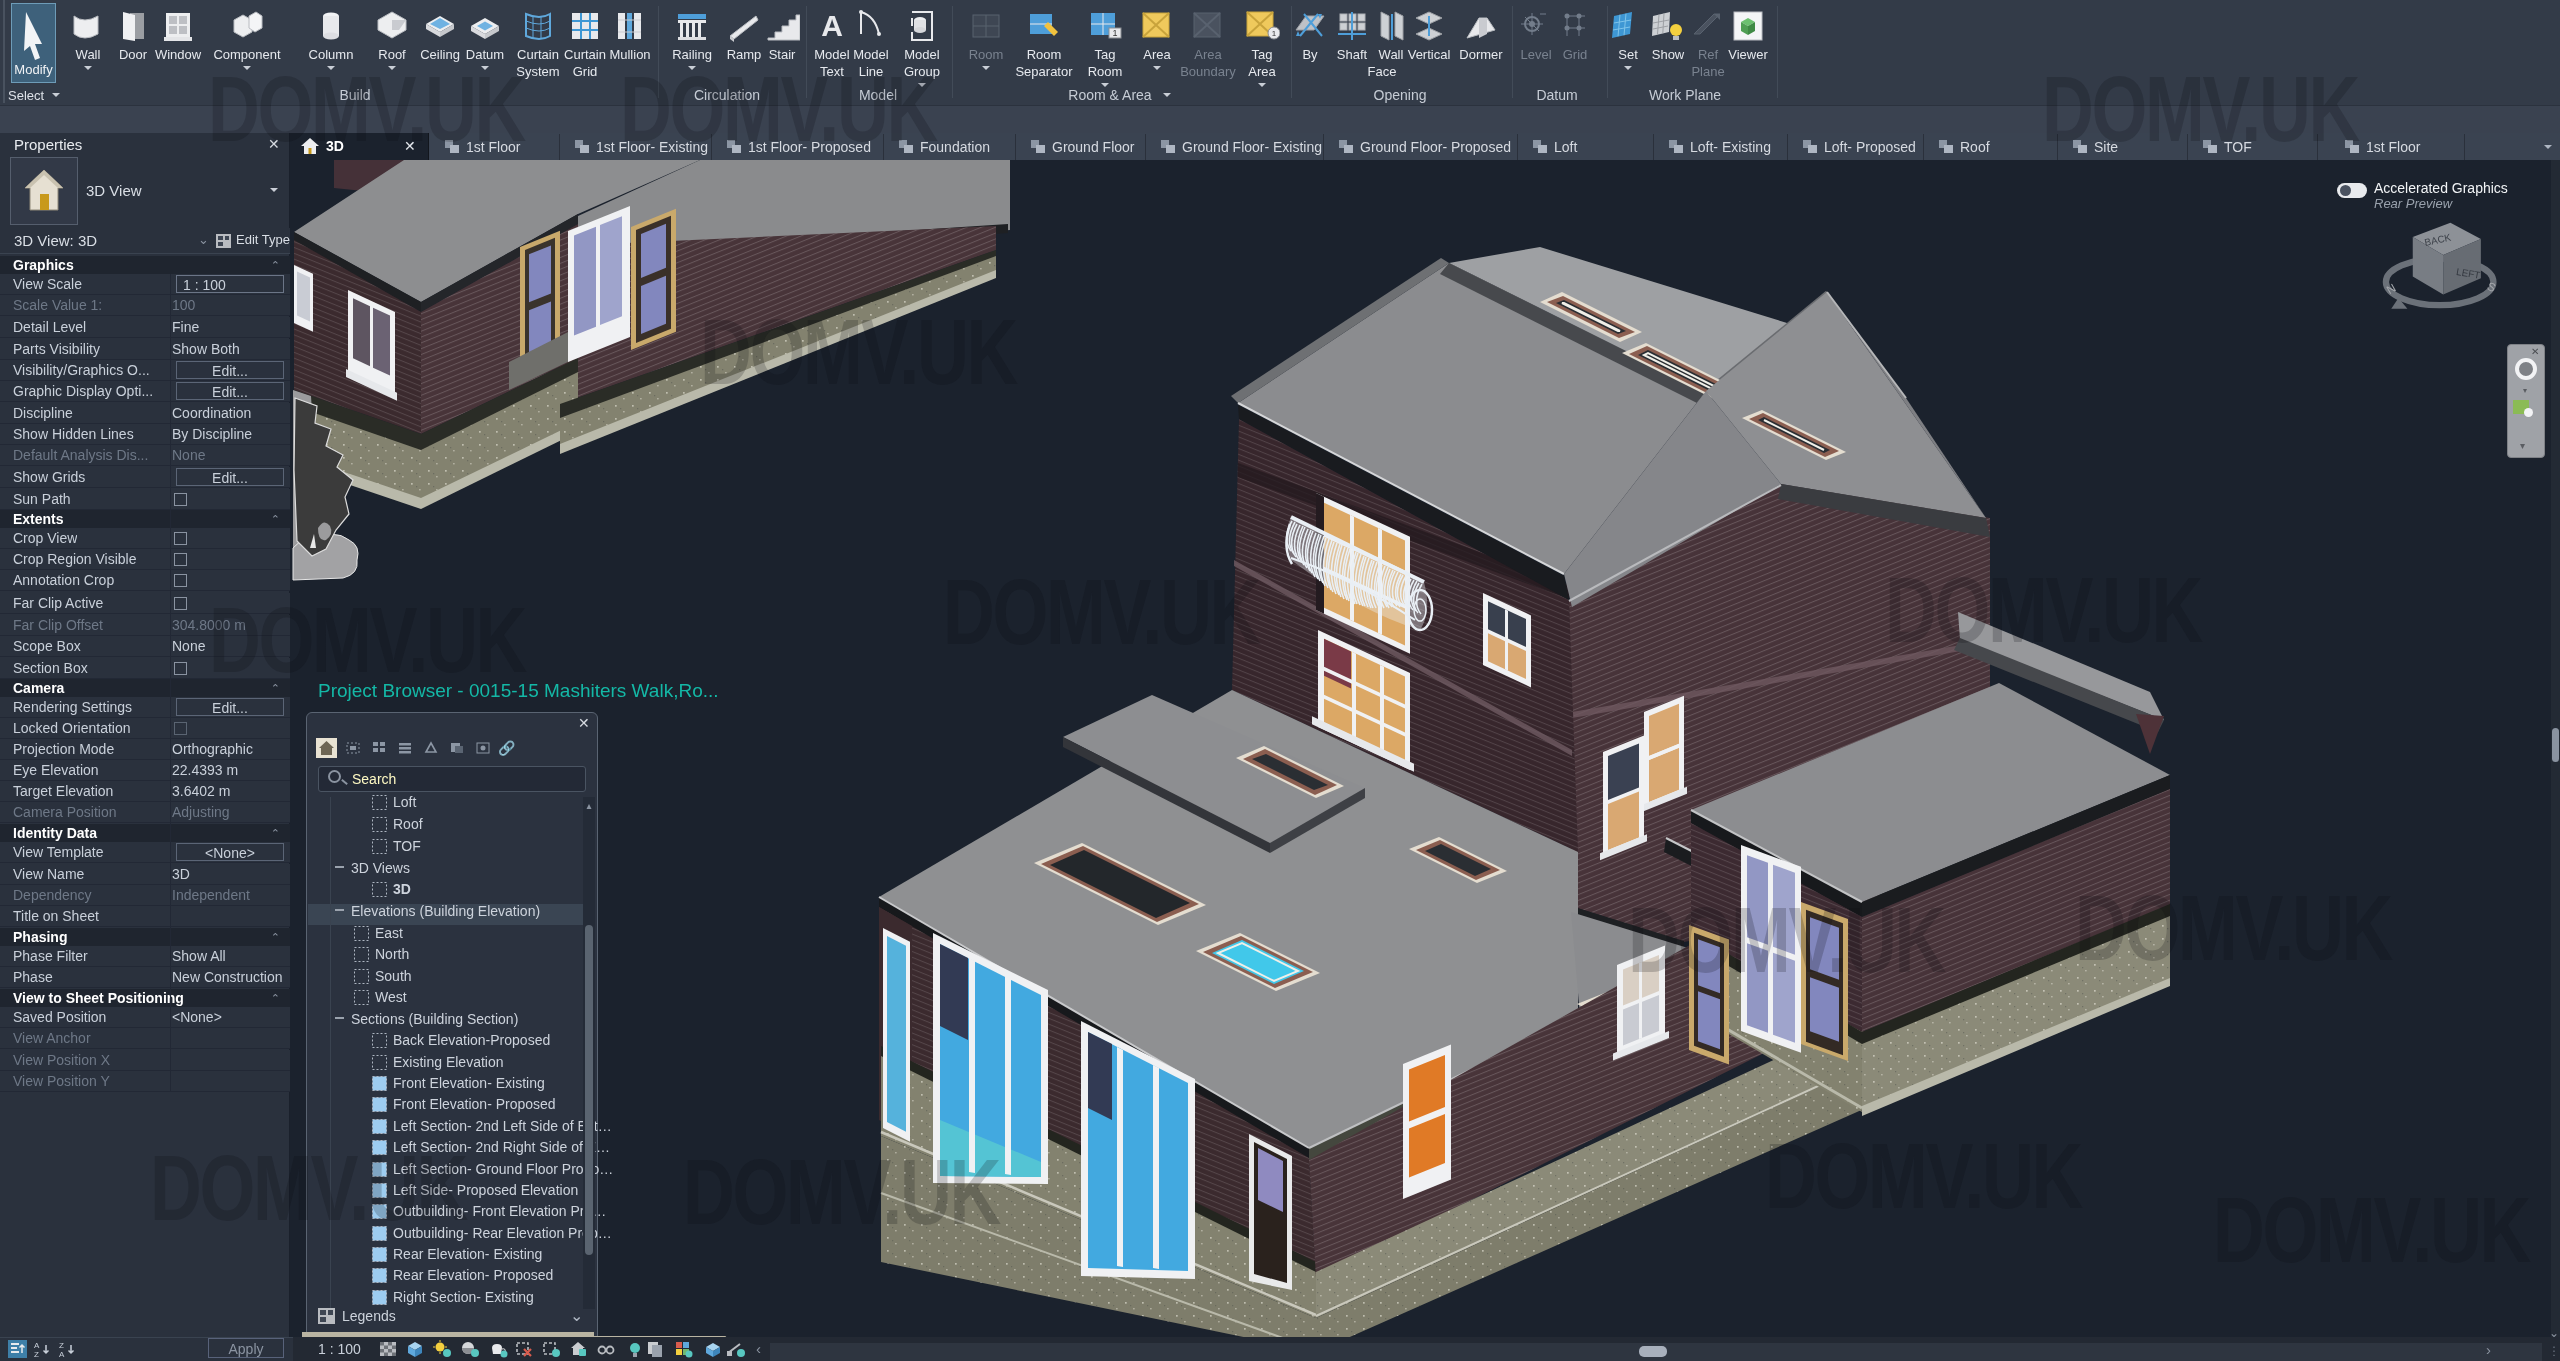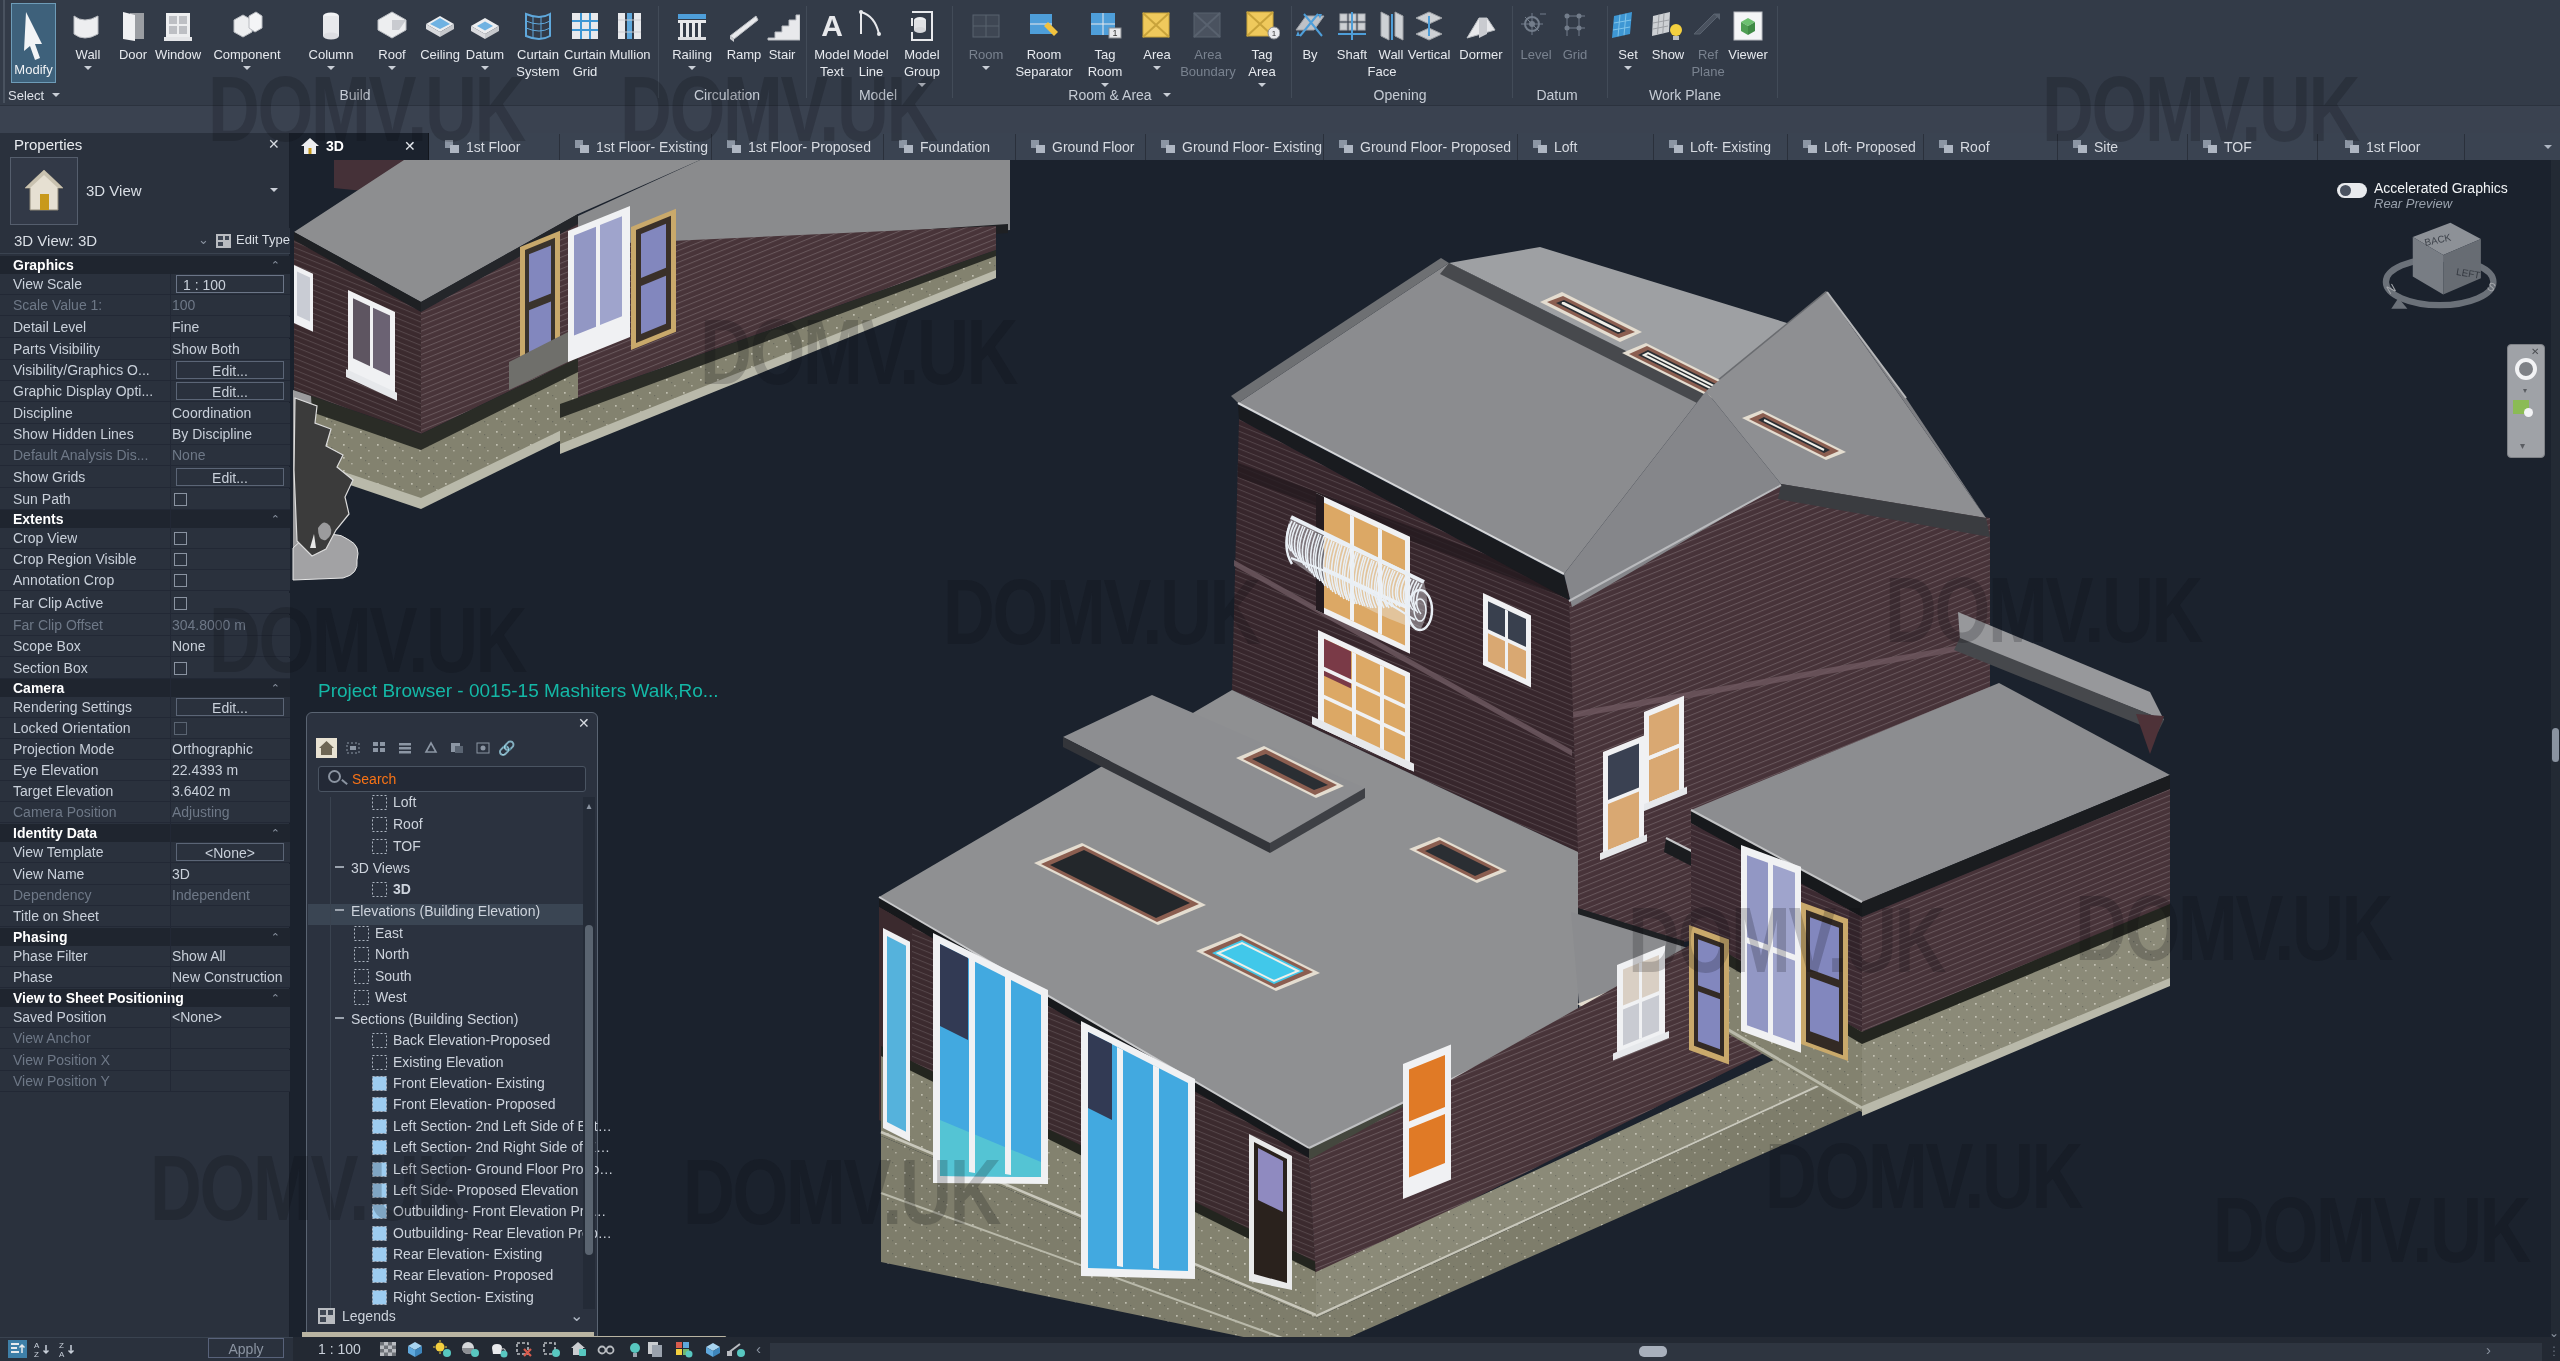--- a/index.html
+++ b/index.html
@@ -952,21 +952,21 @@
       <circle cx="9" cy="9" r="2.5" fill="#8C96A4"></circle>
     </svg>
 <svg class="abs" style="left:316px;top:738px" width="21" height="20">
       <rect width="21" height="20" fill="#E8E2D2"></rect>
       <polygon points="10.5,3 18,10 16,10 16,17 5,17 5,10 3,10" fill="#6E6654"></polygon>
     </svg>
 <div class="abs" style="left:498px;top:740px;color:#C8991B;font-size:14px">🔗</div>
 <div class="abs" style="left:318px;top:766px;width:268px;height:26px;background:#232936;border:1px solid #4A5462;border-radius:3px"></div>
 <div class="abs" style="left:328px;top:770px;width:13px;height:13px;border:2px solid #8A93A0;border-radius:8px"></div>
 <div class="abs" style="left:341px;top:781px;width:7px;height:2px;background:#8A93A0;transform:rotate(40deg)"></div>
-<div class="abs" style="left:352px;top:771px;color:#f97316;font-size:14px">Search</div>
+<div class="abs" style="left:352px;top:771px;color:#fef9c3;font-size:14px">Search</div>
 <svg class="abs" style="left:371px;top:794px" width="17" height="17">
       <rect x="1.5" y="1.5" width="14" height="14" fill="#2B323F" stroke="#AEB6C2" stroke-dasharray="2,2"></rect>
     </svg>
 <div class="trow" style="left:393px;top:794px">Loft</div>
 <svg class="abs" style="left:371px;top:816px" width="17" height="17">
       <rect x="1.5" y="1.5" width="14" height="14" fill="#2B323F" stroke="#AEB6C2" stroke-dasharray="2,2"></rect>
     </svg>
 <div class="trow" style="left:393px;top:816px">Roof</div>
 <svg class="abs" style="left:371px;top:838px" width="17" height="17">
       <rect x="1.5" y="1.5" width="14" height="14" fill="#2B323F" stroke="#AEB6C2" stroke-dasharray="2,2"></rect>

